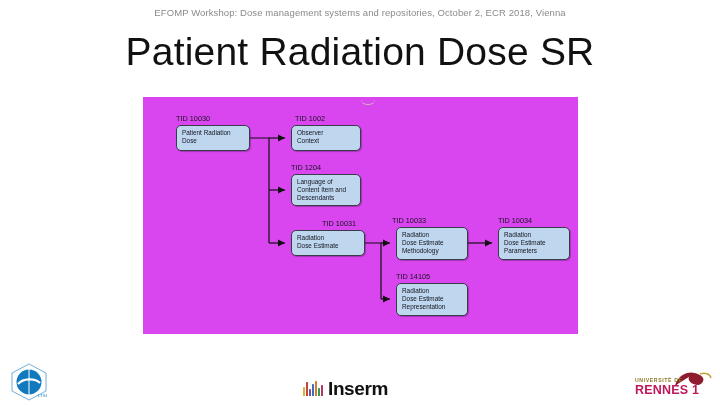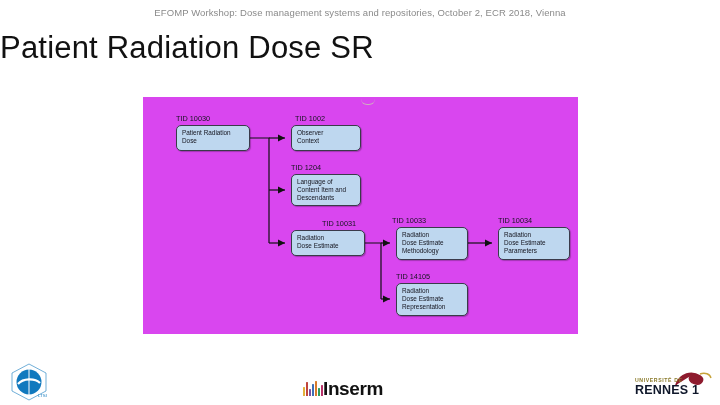--- a/index.html
+++ b/index.html
@@ -28,21 +28,22 @@
     letter-spacing: 0.1px;
     white-space: nowrap;
   }
 
   
   .slide-title {
     position: absolute;
     top: 30px;
     left: 0;
     width: 720px;
-    font-size: 31px;
+    text-align: center;
+    font-size: 39px;
     font-weight: 400;
     color: #111111;
     letter-spacing: 0.2px;
     white-space: nowrap;
   }
 
   
   .diagram-panel {
     position: absolute;
     left: 143px;
@@ -120,20 +121,21 @@
     height: 40px;
   }
   .logo-inserm {
     position: absolute;
     left: 303px;
     top: 376px;
     width: 110px;
     height: 24px;
     display: flex;
     align-items: center;
+    gap: 5px;
   }
   .inserm-bars {
     display: flex;
     align-items: flex-end;
     gap: 1px;
     height: 15px;
   }
   .inserm-bars i {
     display: block;
     width: 2px;
@@ -164,21 +166,21 @@
     color: #8a7a2a;
     white-space: nowrap;
   }
   .rennes-main {
     position: absolute;
     left: 3px;
     top: 13px;
     font-size: 12.5px;
     font-weight: bold;
     letter-spacing: 0.2px;
-    color: #0f172a;
+    color: #be185d;
     white-space: nowrap;
   }
   .rennes-swoosh {
     position: absolute;
     left: 42px;
     top: 0px;
     width: 40px;
     height: 22px;
   }
 </style>

